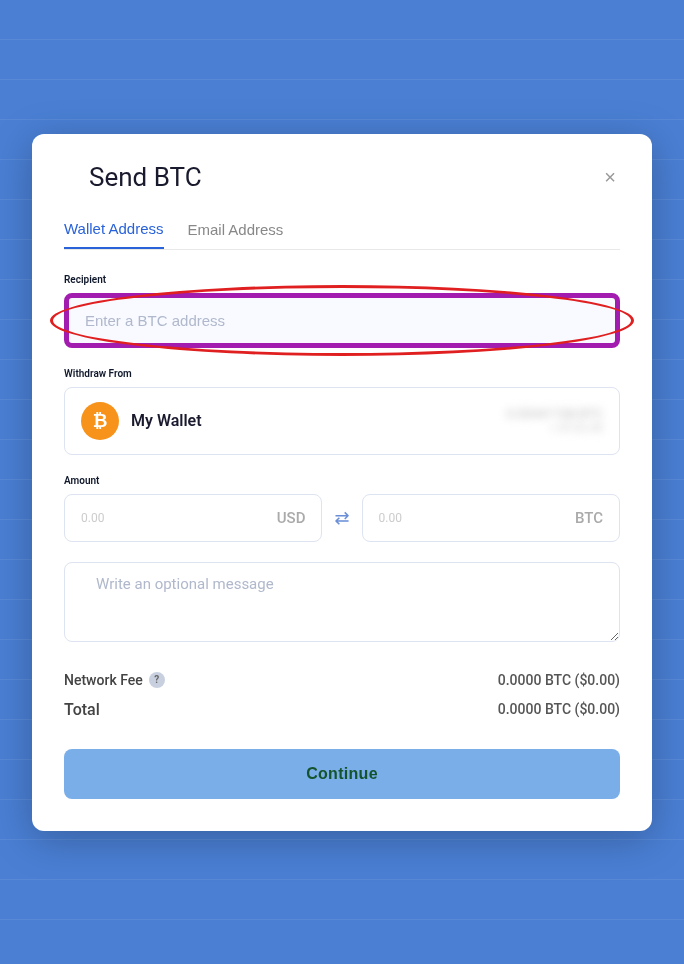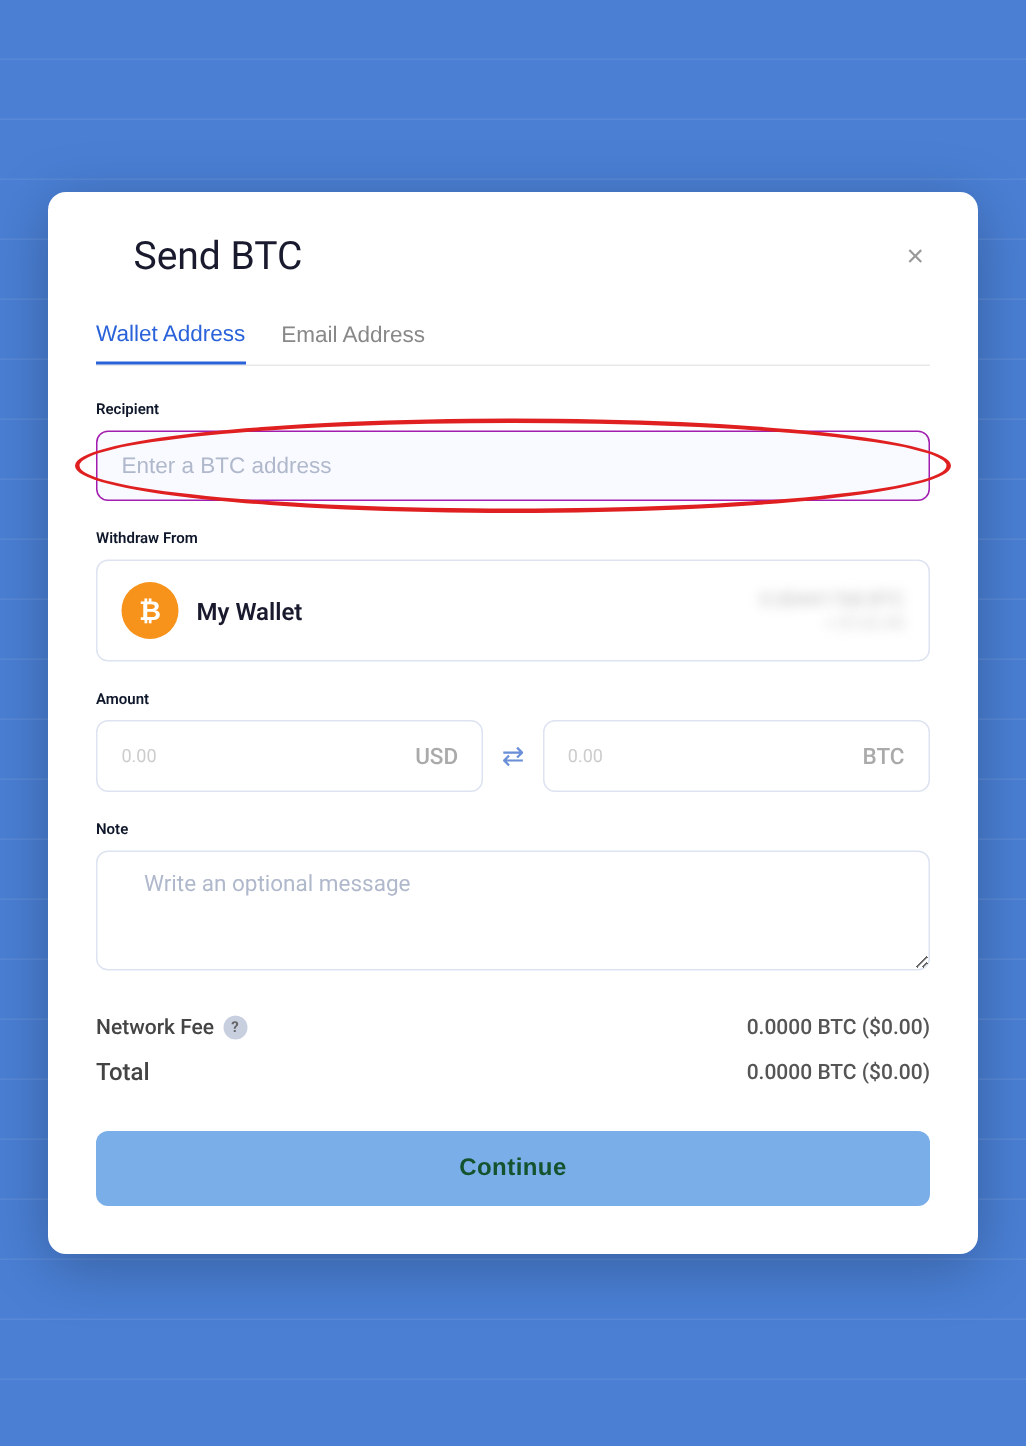--- a/index.html
+++ b/index.html
@@ -96,21 +96,21 @@
     }
 
     
     .recipient-wrapper {
       position: relative;
     }
 
     .recipient-input {
       width: 100%;
       padding: 14px 16px;
-      border: 1px solid #a21caf;
+      border: 5px solid #a21caf;
       border-radius: 8px;
       font-size: 15px;
       color: #aaa;
       outline: none;
       background: #f8faff;
     }
 
     .recipient-input::placeholder {
       color: #b0b8cc;
     }
@@ -397,21 +397,20 @@
         <div class="swap-icon">⇄</div>
         <div class="amount-input-box">
           <span class="amount-value">0.00</span>
           <span class="amount-currency">BTC</span>
         </div>
       </div>
     </div>
 
     
     <div class="form-group">
-      <label class="form-label">Note</label>
       <textarea class="note-textarea" placeholder="Write an optional message" style=""></textarea>
     </div>
 
     
     <div class="fee-section">
       <div class="fee-row">
         <div class="fee-label">
           <span>Network Fee</span>
           <div class="fee-help">?</div>
         </div>

